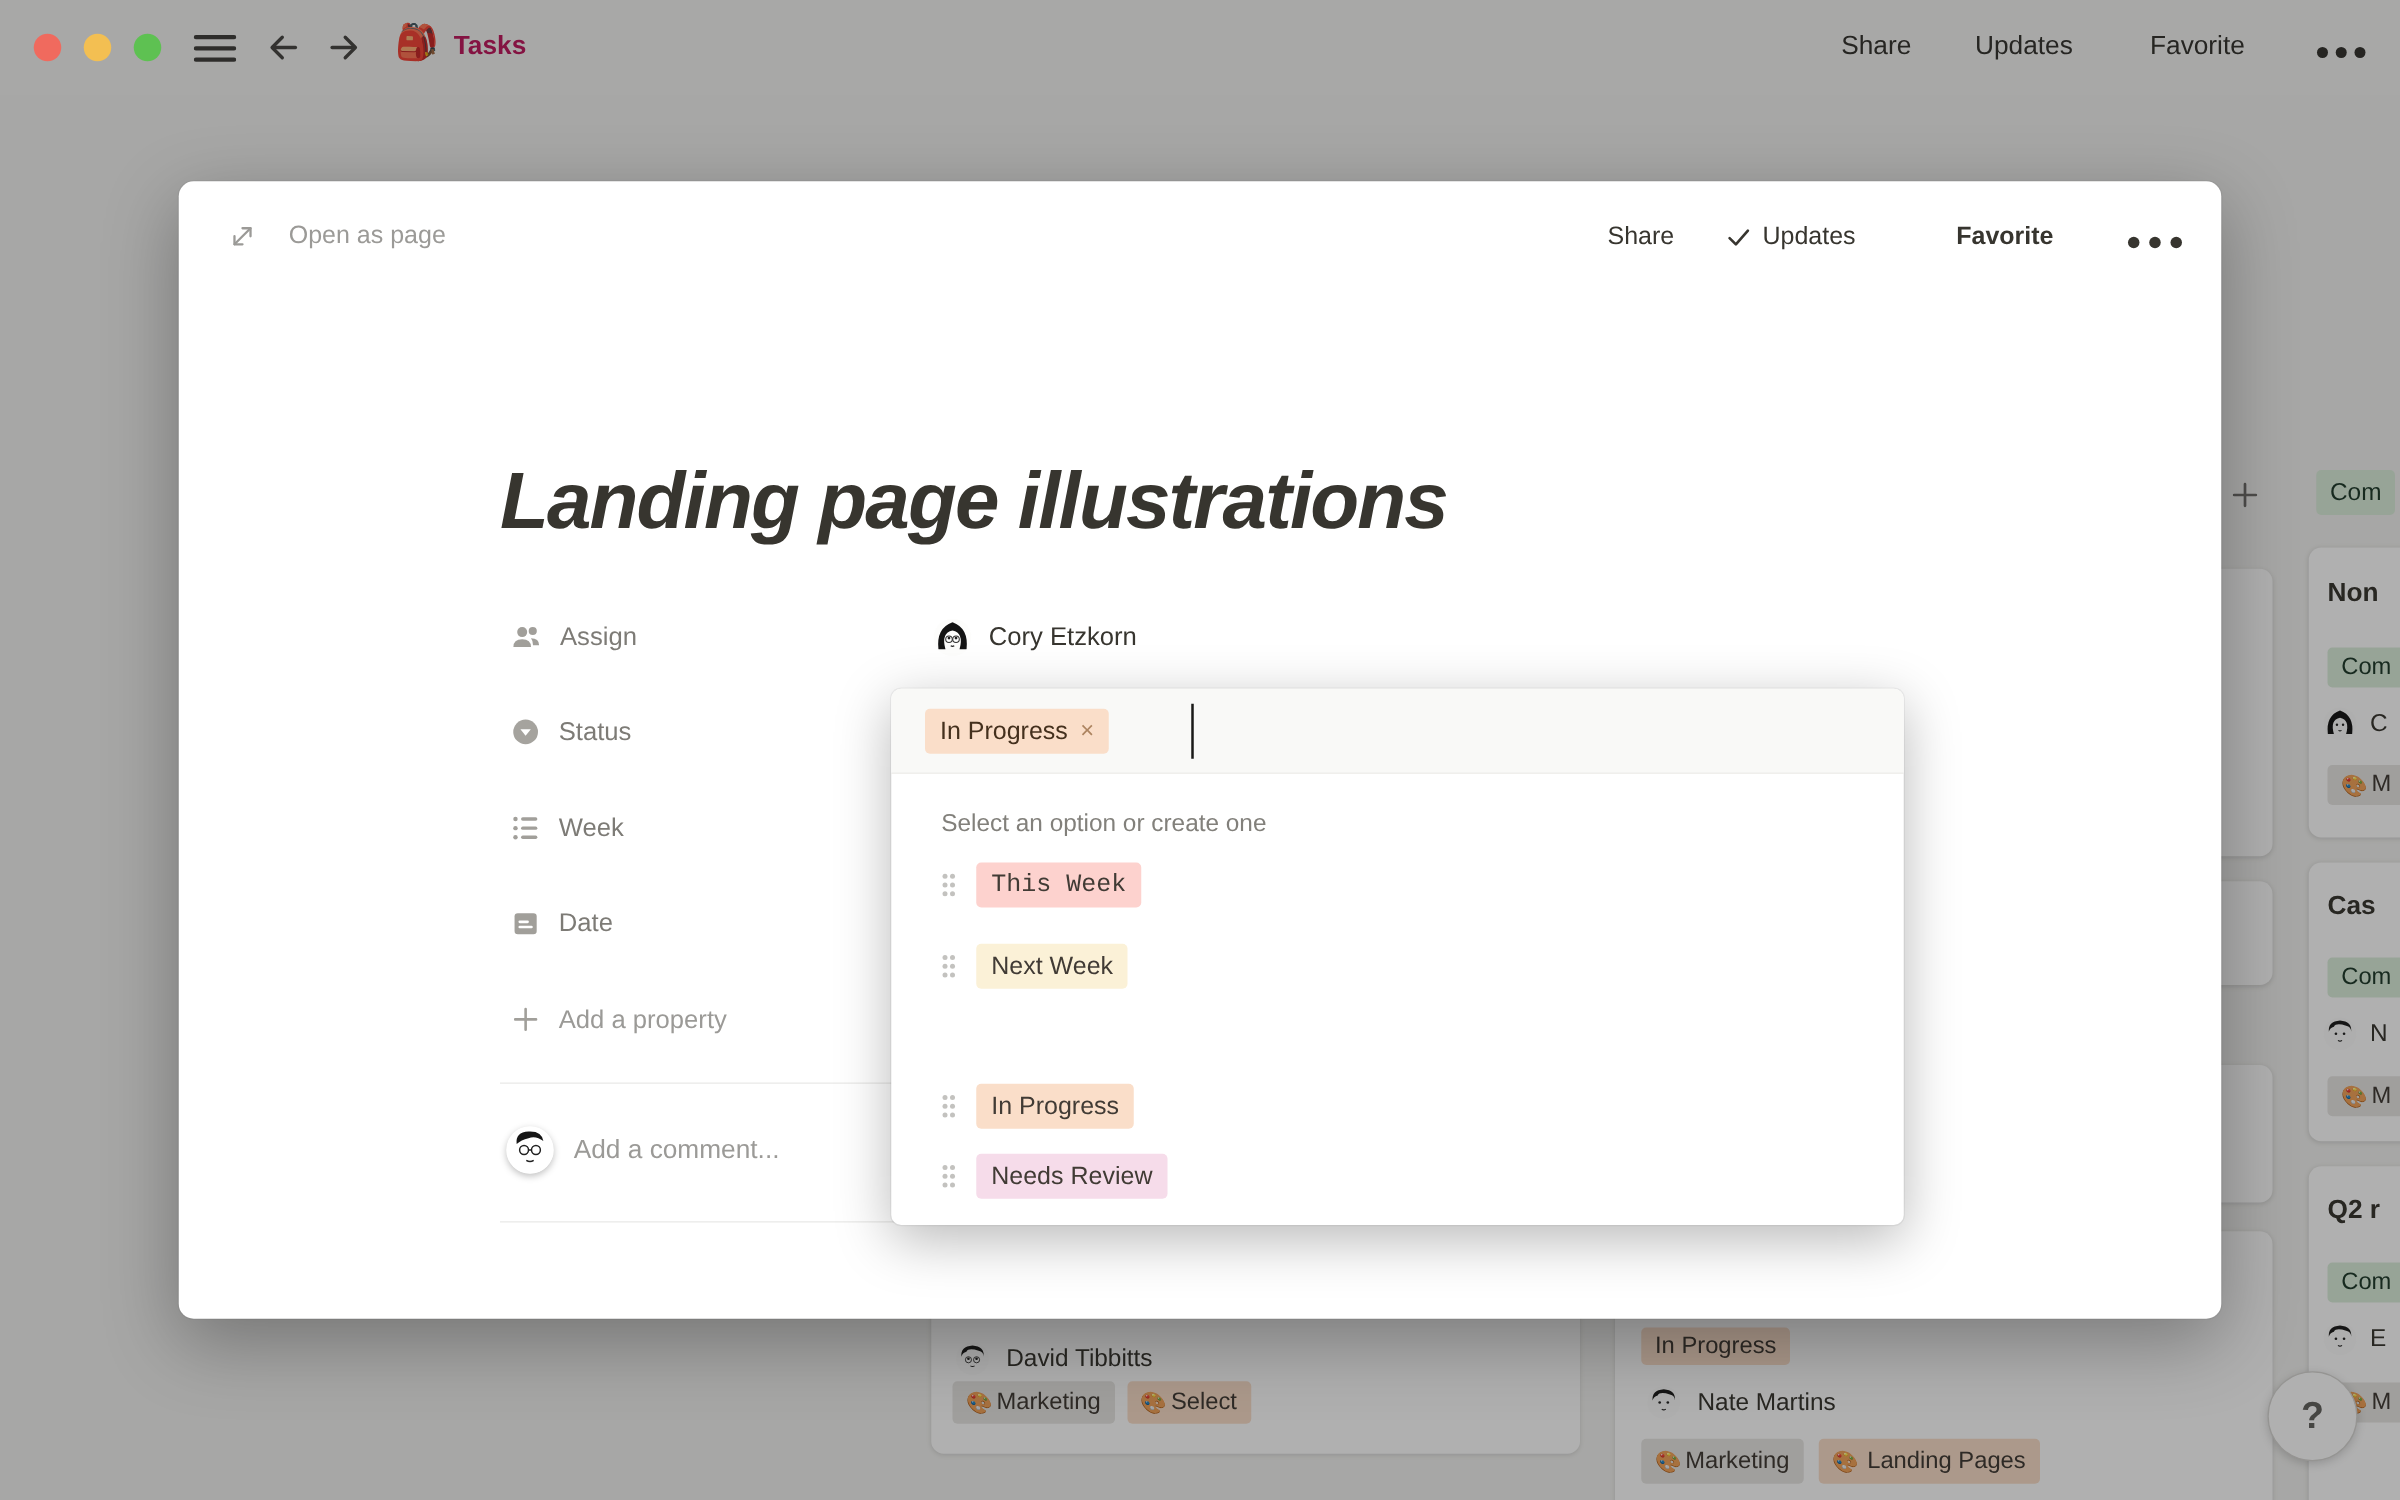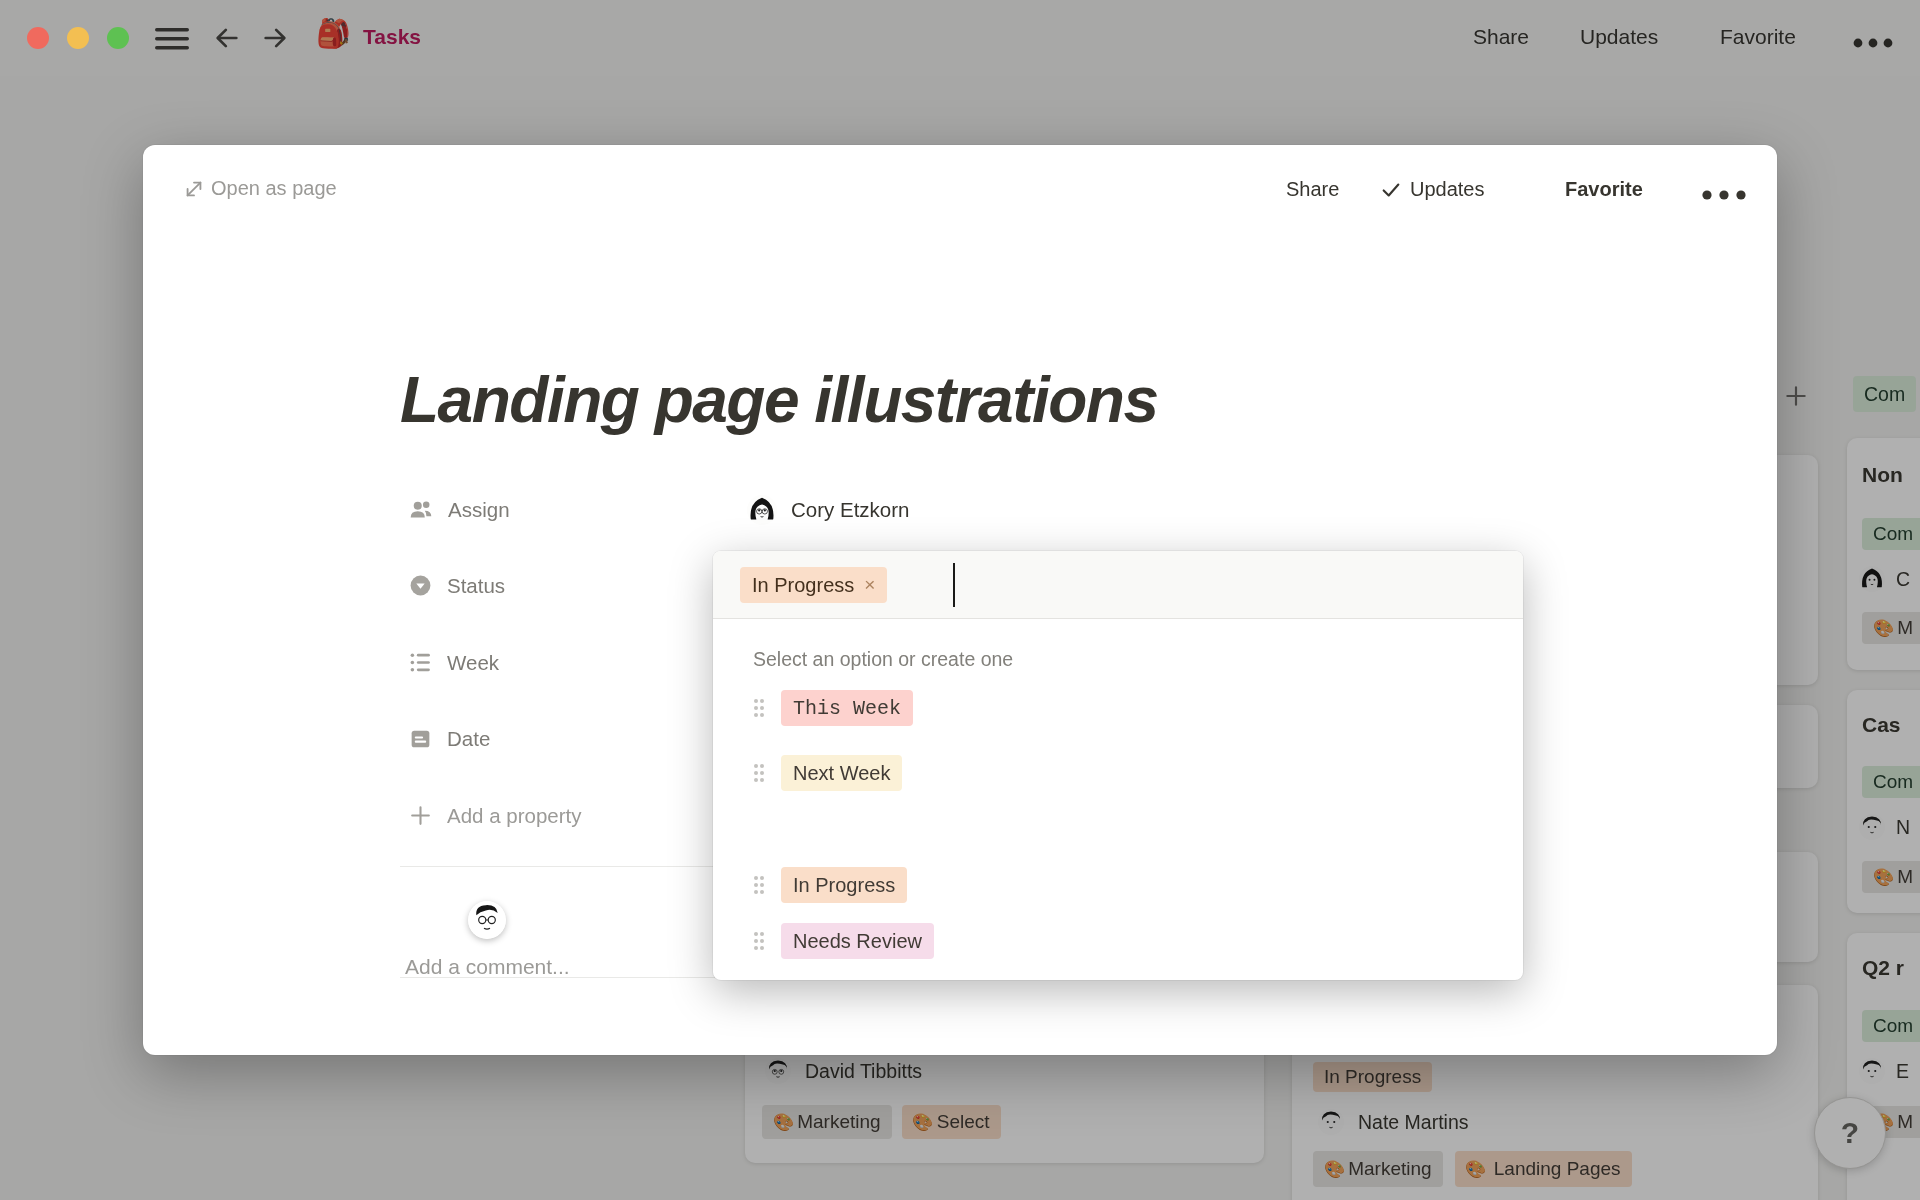--- a/index.html
+++ b/index.html
@@ -115,21 +115,21 @@
           </g>
         </svg>
     </div>
   </div>
 
   <div class="board-card" style="left:1292px;top:455px;width:526px;height:230px;"></div>
   <div class="board-card" style="left:1292px;top:705px;width:526px;height:83px;"></div>
   <div class="board-card" style="left:1292px;top:852px;width:526px;height:110px;"></div>
 
   <div class="board-card" style="left:745px;top:985px;width:519px;height:178px;">
-    <div class="abs row" style="left:20px;top:73px;text-align:center;">
+    <div class="abs row" style="left:20px;top:89px;text-align:center;">
       <span class="avatar" style="width:26px;height:26px;">
         <svg width="26" height="26" viewBox="0 0 32 32">
             <circle cx="16" cy="16" r="16" fill="#fdfdfc"></circle>
             <path d="M5 14 Q4 4 16 3 Q28 4 27 14 Q27 9 22 8 Q12 5 10 9 Q6 10 5 14 Z" fill="#1d1d1c"></path>
             <circle cx="12" cy="16" r="1.3" fill="#222"></circle>
             <circle cx="20" cy="16" r="1.3" fill="#222"></circle>
             <circle cx="12" cy="17" r="3" fill="none" stroke="#333" stroke-width="0.9"></circle>
             <circle cx="20" cy="17" r="3" fill="none" stroke="#333" stroke-width="0.9"></circle>
             <path d="M14 23 Q16 24.3 18 23" stroke="#222" stroke-width="1.1" fill="none"></path>
           </svg>
@@ -262,21 +262,21 @@
 <div id="overlay"></div>
 
 <div class="abs tl-layer" style="left:27px;top:27px;">
   <span class="tl-dot" style="left:0;top:0;background:#f06a5e;"></span>
   <span class="tl-dot" style="left:40px;top:0;background:#f3bf52;"></span>
   <span class="tl-dot" style="left:80px;top:0;background:#5ec152;"></span>
 </div>
 
 <div id="modal">
 
-  <div class="abs row" style="left:40px;top:32px;gap:6px;">
+  <div class="abs row" style="left:40px;top:32px;gap:26px;">
     <svg width="22" height="22" viewBox="0 0 24 24" fill="none" stroke="#9b9a97" stroke-width="2" stroke-linecap="round" stroke-linejoin="round">
         <path d="M5 19 L19 5"></path>
         <path d="M12 5 H19 V12"></path>
         <path d="M12 19 H5 V12"></path>
       </svg>
     <span class="modal-head-gray">Open as page</span>
   </div>
   <div class="abs modal-head-dark" style="left:1143px;top:33px;">Share</div>
   <div class="abs row" style="left:1237px;top:33px;gap:8px;">
     <svg width="22" height="22" viewBox="0 0 24 24" fill="none" stroke="#37352f" stroke-width="2.3" stroke-linecap="round" stroke-linejoin="round">
@@ -356,21 +356,21 @@
 
   <div class="abs row" style="left:265px;top:658px;">
     <svg width="25" height="25" viewBox="0 0 24 24" fill="none" stroke="#a19f9a" stroke-width="2" stroke-linecap="round">
         <path d="M12 4v16M4 12h16"></path>
       </svg>
     <span class="prop-muted">Add a property</span>
   </div>
 
   <div class="divider" style="left:257px;top:721px;width:1120px;"></div>
 
-  <div class="abs row" style="left:262px;top:756px;gap:16px;flex-direction:column;">
+  <div class="abs row" style="left:262px;top:756px;gap:16px;">
     <span class="avatar" style="width:38px;height:38px;box-shadow:0 2px 6px rgba(0,0,0,0.25);">
       <svg width="38" height="38" viewBox="0 0 32 32">
           <circle cx="16" cy="16" r="16" fill="#ffffff"></circle>
           <path d="M7 12 Q6 4 15 3.5 Q24 3 25 10 Q20 6 15 8 Q10 9 7 12 Z" fill="#161616"></path>
           <circle cx="12" cy="16" r="3" fill="none" stroke="#222" stroke-width="1"></circle>
           <circle cx="20" cy="16" r="3" fill="none" stroke="#222" stroke-width="1"></circle>
           <path d="M15 16 L17 16" stroke="#222" stroke-width="1"></path>
           <path d="M13.5 23 Q16 24.5 18.5 23" stroke="#222" stroke-width="1.1" fill="none"></path>
         </svg>
     </span>

